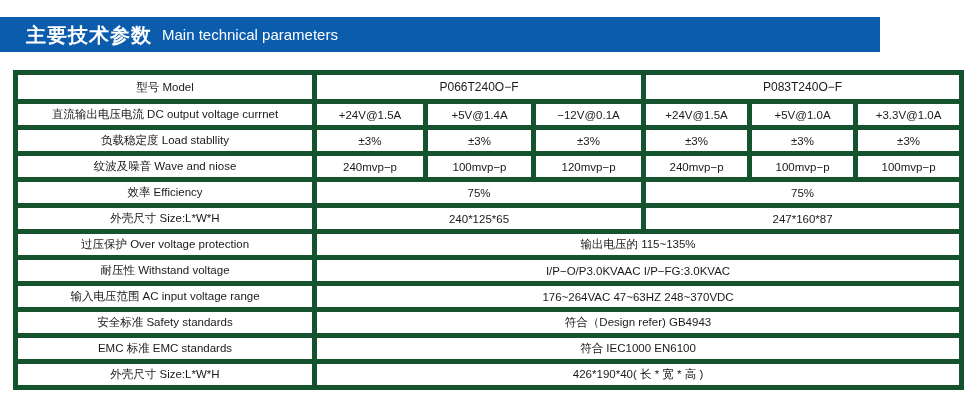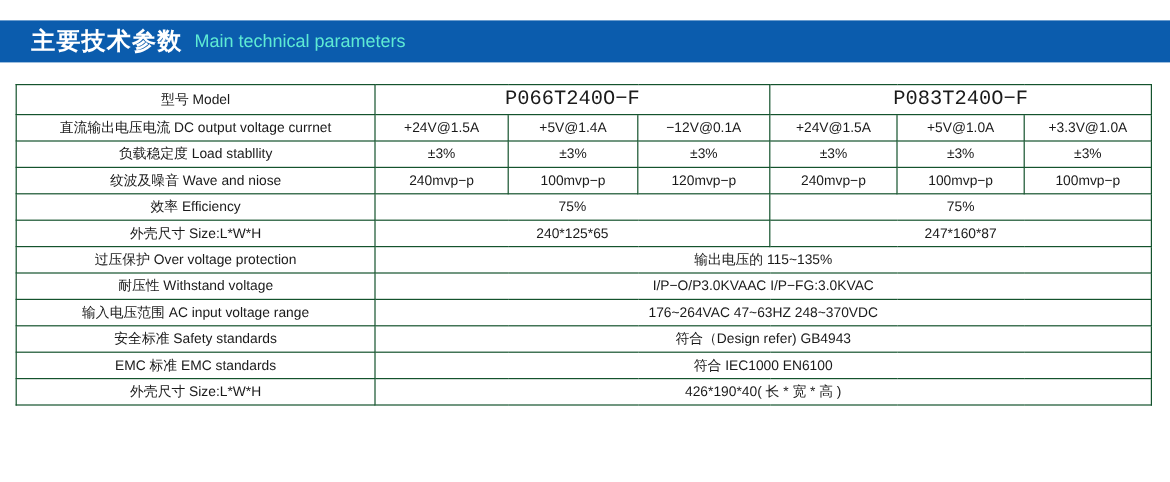--- a/index.html
+++ b/index.html
@@ -14,38 +14,38 @@
     font-family: "Liberation Sans", "DejaVu Sans", sans-serif;
     color: #1a1a1a;
     overflow: hidden;
   }
 
   
   .banner {
     position: absolute;
     left: 0;
     top: 17px;
-    width: 975px;
+    width: 880px;
     height: 35px;
     background: #0b5cad;
     display: flex;
     align-items: center;
     box-sizing: border-box;
     padding-left: 26px;
   }
   .banner-cn {
     color: #ffffff;
     font-size: 20px;
     font-weight: bold;
     letter-spacing: 1px;
     line-height: 1;
     white-space: nowrap;
   }
   .banner-en {
-    color: #5eead4;
+    color: #ffffff;
     font-size: 15px;
     font-weight: normal;
     margin-left: 10px;
     line-height: 1;
     white-space: nowrap;
   }
 
   
   .spec-wrap {
     position: absolute;
@@ -53,36 +53,35 @@
     top: 70px;
     width: 946px;
   }
   table.spec {
     border-collapse: collapse;
     width: 946px;
     table-layout: fixed;
     font-size: 11.5px;
   }
   table.spec td {
-    border: 1px solid #14532d;
+    border: 5px solid #14532d;
     height: 21px;
     padding: 0 2px;
     text-align: center;
     vertical-align: middle;
     white-space: nowrap;
     overflow: hidden;
   }
   td.label {
     text-align: left;
     padding-left: 5px;
     font-size: 11.5px;
   }
   td.modelhead {
-    font-size: 17px;
-    font-family: Liberation Mono, monospace;
+    font-size: 12px;
   }
   tr.headrow td {
     height: 24px;
   }
   .col-label { width: 299px; }
   .col-v     { width: 111px; }
   .col-v2    { width: 108px; }
   .col-v3    { width: 110px; }
   .col-v4    { width: 106px; }
   .col-v5    { width: 106px; }

